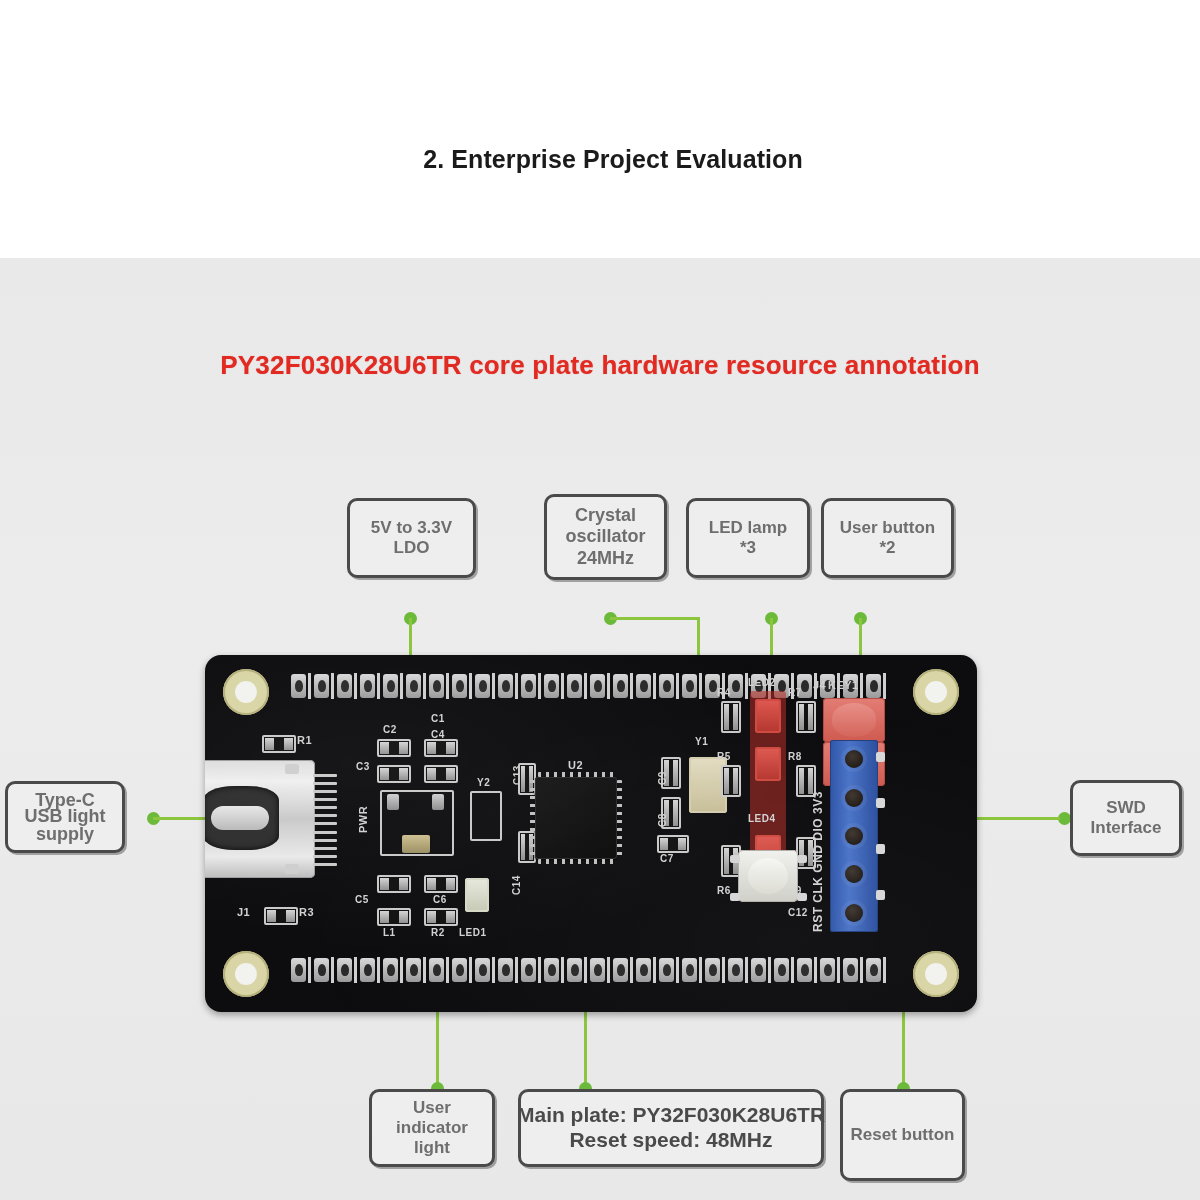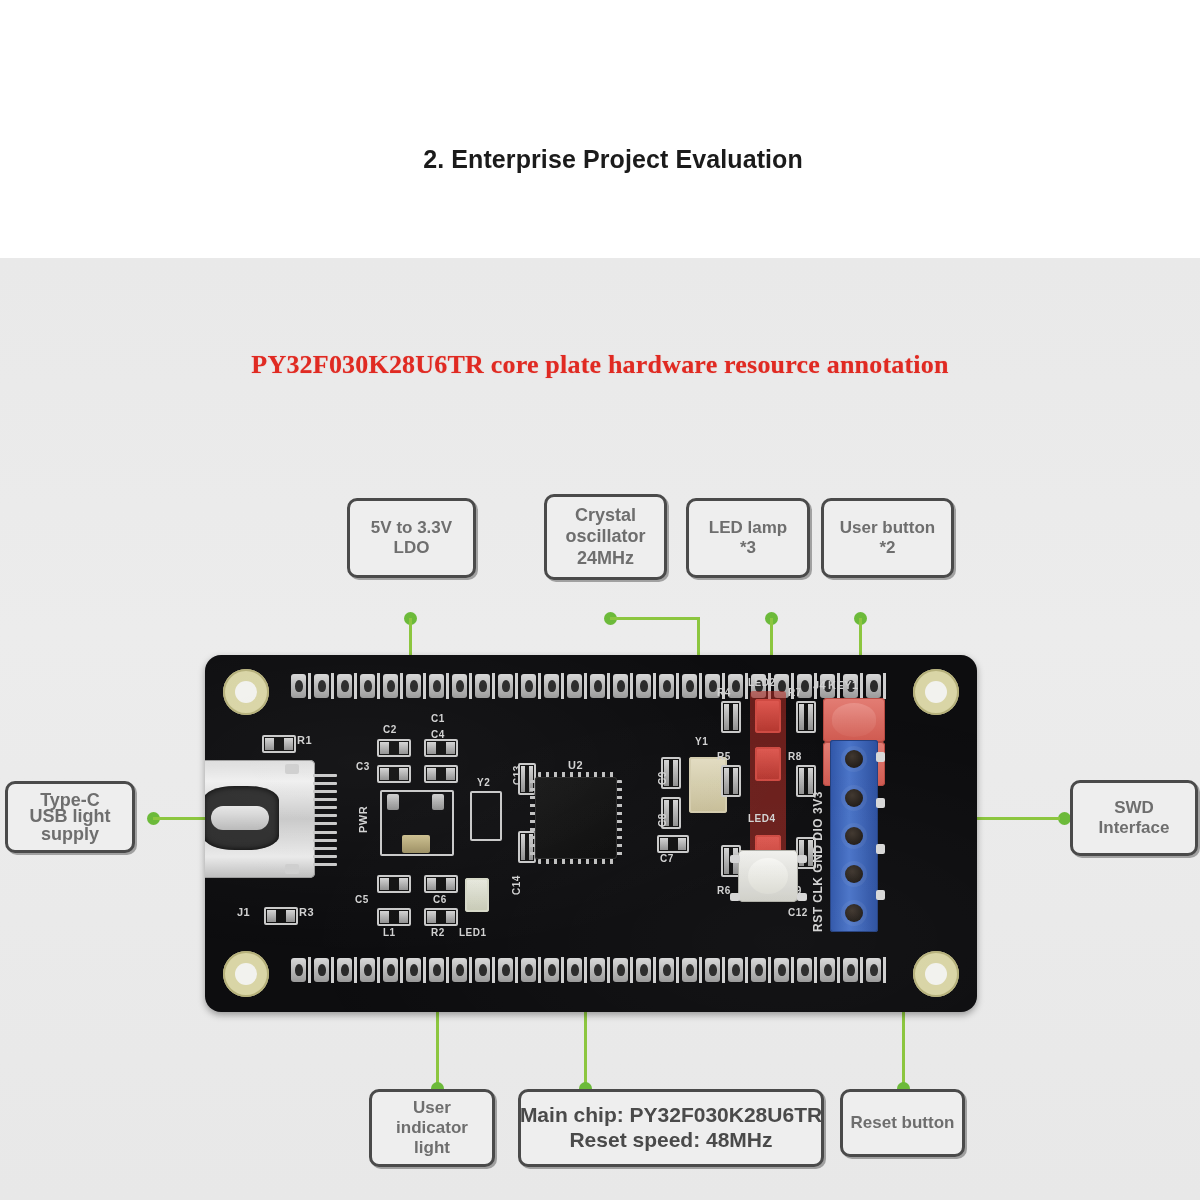--- a/index.html
+++ b/index.html
@@ -31,21 +31,20 @@
   #board-section{
     position:absolute;left:0;top:258px;width:1200px;height:942px;
     background:#eaeaea;
     background-image:linear-gradient(180deg,#e9e9e9 0%,#ececec 40%,#e8e8e8 100%);
   }
   #board-title{
     position:absolute;left:0;top:92px;width:1200px;text-align:center;
     color:#e02a22;font-size:26px;font-weight:bold;
     letter-spacing:.2px;
     text-shadow:0 0 1px rgba(224,42,34,.45);
-    font-family:Liberation Serif, serif;
   }
 
   
   .callout{
     position:absolute;
     background:#eeeeee;
     border:3px solid #4a4a4a;
     border-radius:10px;
     box-shadow:2px 2px 0 rgba(70,70,70,.45);
     color:#6e6e6e;
@@ -712,37 +711,37 @@
 <div class="callout" style="left:686px;top:498px;width:124px;height:80px;">
   <span>LED lamp</span>
   <span>*3</span>
 </div>
 
 <div class="callout" style="left:821px;top:498px;width:133px;height:80px;">
   <span>User button</span>
   <span>*2</span>
 </div>
 
-<div class="callout" style="left:5px;top:781px;width:130px;height:72px;font-size:18px;line-height:1.0;">
+<div class="callout" style="left:5px;top:781px;width:120px;height:72px;font-size:18px;line-height:1.0;">
   <span style="margin-bottom:-2px;">Type-C</span>
   <span>USB light</span>
   <span>supply</span>
 </div>
 
-<div class="callout" style="left:1070px;top:780px;width:128px;height:76px;">
+<div class="callout" style="left:1070px;top:780px;width:112px;height:76px;">
   <span>SWD</span>
   <span>Interface</span>
 </div>
 
 <div class="callout" style="left:369px;top:1089px;width:126px;height:78px;">
   <span>User</span>
   <span>indicator</span>
   <span>light</span>
 </div>
 
 <div class="callout" style="left:518px;top:1089px;width:306px;height:78px;font-size:21px;color:#4a4a4a;">
-  <span>Main chip: PY32F030K28U6TR</span>
+  <span>Main plate: PY32F030K28U6TR</span>
   <span>Reset speed: 48MHz</span>
 </div>
 
-<div class="callout" style="left:840px;top:1089px;width:125px;height:68px;">
+<div class="callout" style="left:840px;top:1089px;width:125px;height:92px;">
   <span>Reset button</span>
 </div>
 
 </body></html>

